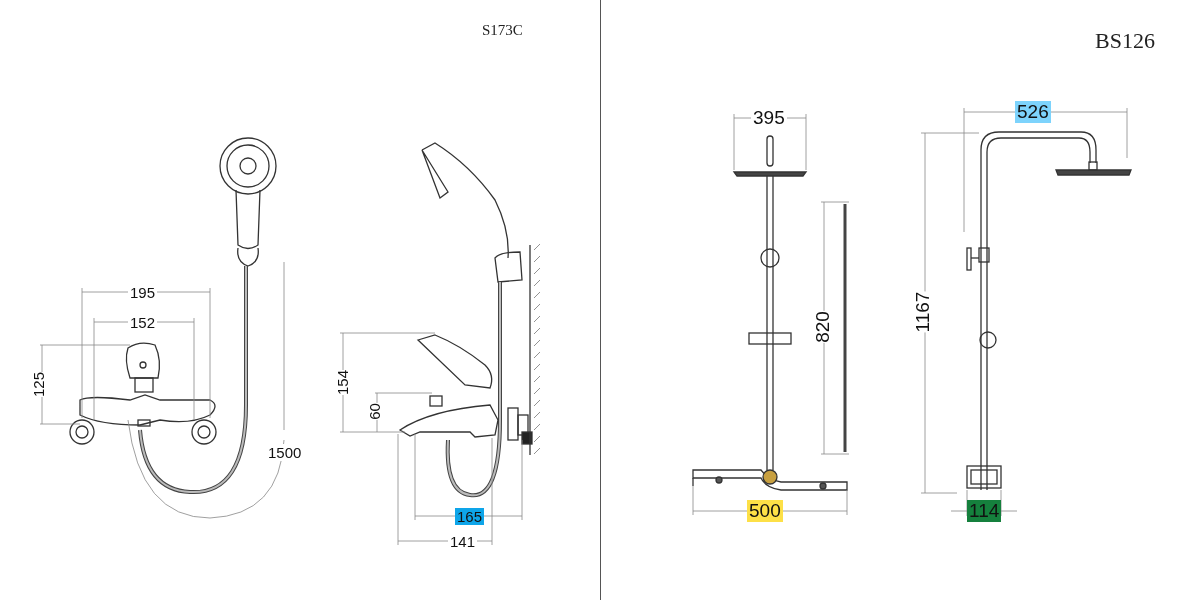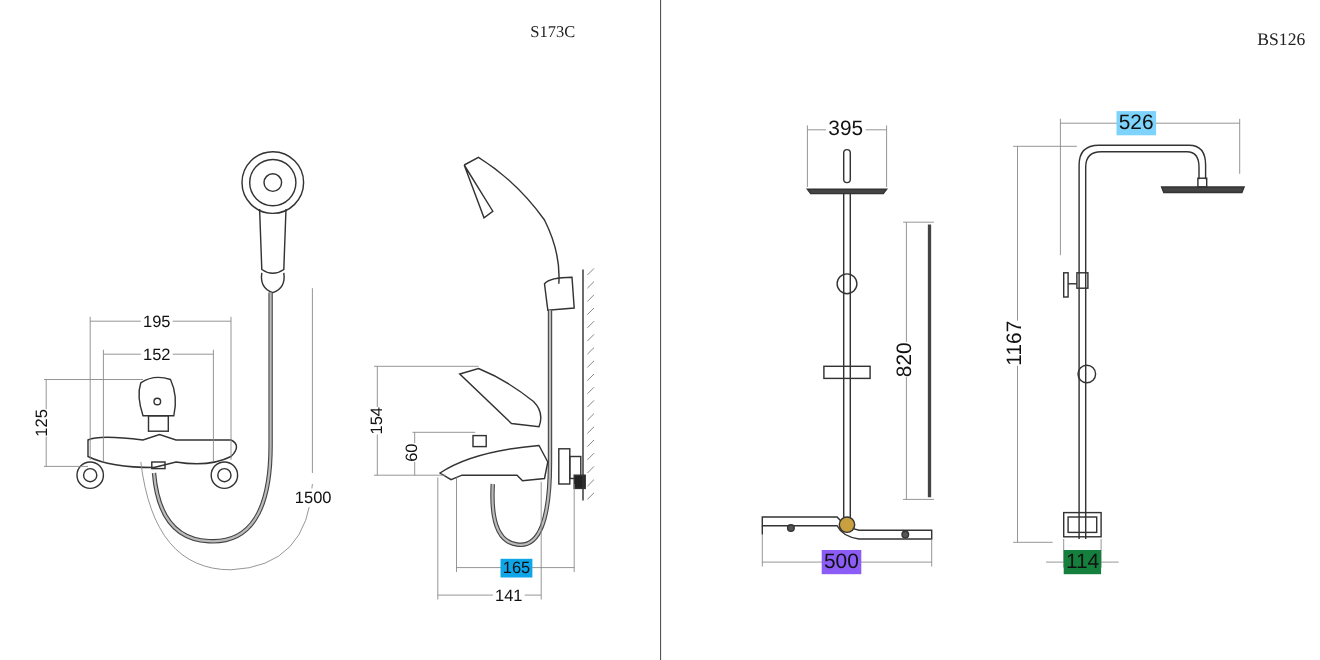--- a/index.html
+++ b/index.html
@@ -119,21 +119,21 @@
   <div class="dim rot" style="left:26px;top:376px;font-size:15px;background:#fff;">125</div>
   <div class="dim" style="left:268px;top:420px;font-size:15px;background:#fff;margin-top:24px;">1500</div>
 
   <div class="dim rot" style="left:330px;top:374px;font-size:15px;background:#fff;">154</div>
   <div class="dim rot" style="left:366px;top:403px;font-size:15px;background:#fff;">60</div>
   <div class="dim" style="left:455px;top:508px;font-size:15px;background:#0ea5e9;padding:0 2px;">165</div>
   <div class="dim" style="left:448px;top:533px;font-size:15px;background:#fff;padding:0 2px;">141</div>
 </div>
 
 <div class="panel" id="right">
-  <div class="model" style="left:494px;top:28px;font-size:16px;margin-left:48px;">BS126</div>
+  <div class="model" style="left:494px;top:28px;font-size:22px;">BS126</div>
 
   <svg width="599" height="600">
     <g fill="none" stroke="#333" stroke-width="1.3">
 
       <path d="M133 172 L205 172 L202 176 L136 176 Z" fill="#444"></path>
       <rect x="166" y="136" width="6" height="30" rx="3"></rect>
       <line x1="166" y1="176" x2="166" y2="470"></line>
       <line x1="172" y1="176" x2="172" y2="470"></line>
       <circle cx="169" cy="258" r="9"></circle>
       <rect x="148" y="333" width="42" height="11"></rect>
@@ -179,18 +179,18 @@
       <line x1="324" y1="133" x2="324" y2="493"></line>
 
       <line x1="366" y1="490" x2="366" y2="516"></line>
       <line x1="400" y1="490" x2="400" y2="516"></line>
       <line x1="350" y1="511" x2="416" y2="511"></line>
     </g>
   </svg>
 
   <div class="dim" style="left:150px;top:107px;font-size:19px;background:#fff;padding:0 2px;">395</div>
   <div class="dim rot" style="left:206px;top:316px;font-size:19px;background:#fff;">820</div>
-  <div class="dim" style="left:146px;top:500px;font-size:19px;background:#8b5cf6;padding:0 2px;">500</div>
+  <div class="dim" style="left:146px;top:500px;font-size:19px;background:#fde047;padding:0 2px;">500</div>
 
   <div class="dim" style="left:414px;top:101px;font-size:19px;background:#7dd3fc;padding:0 2px;">526</div>
   <div class="dim rot" style="left:302px;top:301px;font-size:19px;background:#fff;">1167</div>
   <div class="dim" style="left:366px;top:500px;font-size:19px;background:#15803d;padding:0 2px;text-align:center;">114</div>
 </div>
 
 </body></html>

